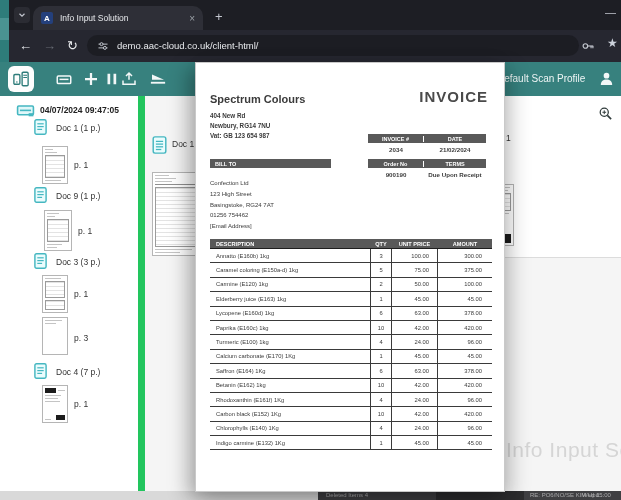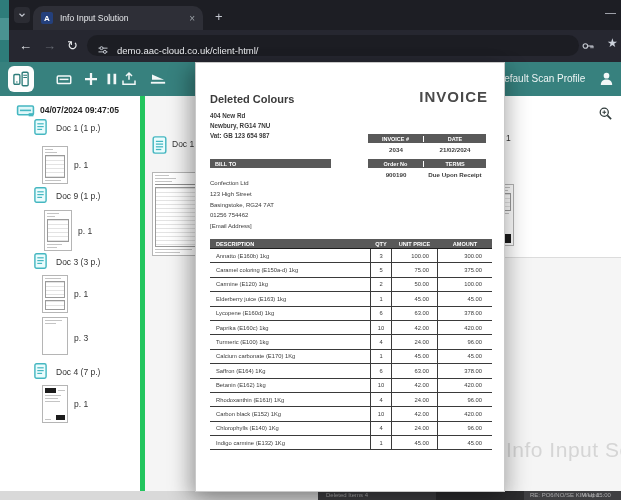--- a/index.html
+++ b/index.html
@@ -11,37 +11,37 @@
   .abs{position:absolute;}
 
   
   #chrome{left:9px;top:0;width:612px;height:62px;background:#1d1e24;}
   #tab{left:24px;top:6px;width:170px;height:24px;background:#2e2f37;border-radius:10px 10px 0 0;display:flex;align-items:center;padding:0 8px;box-sizing:border-box;}
   #tab .fav{width:12px;height:12px;border-radius:2px;background:#24407c;color:#fff;font-size:8px;font-weight:bold;display:flex;align-items:center;justify-content:center;margin-right:7px;flex:0 0 auto;}
   #tab .ttl{color:#e8eaed;font-size:8.5px;white-space:nowrap;overflow:hidden;flex:1;}
   #tab .cls{color:#9aa0a6;font-size:10px;margin-left:6px;flex:0 0 auto;}
   .chrome-btn{color:#c3c7cf;font-size:11px;}
   #urlrow{left:0;top:30px;width:612px;height:32px;background:#262730;}
-  #urlpill{left:78px;top:5px;width:492px;height:21px;background:#1c1d23;border-radius:11px;display:flex;align-items:flex-end;padding:0 10px;box-sizing:border-box;}
+  #urlpill{left:78px;top:5px;width:492px;height:21px;background:#1c1d23;border-radius:11px;display:flex;align-items:center;padding:0 10px;box-sizing:border-box;}
   #urlpill .url{color:#e8eaed;font-size:9.5px;margin-left:8px;white-space:nowrap;}
   .navic{font-size:13px;}
 
   
   #toolbar{left:0;top:62px;width:621px;height:34px;background:#37817e;}
   #logo{left:8px;top:4px;width:26px;height:26px;background:#fdfdfd;border-radius:6px;display:flex;align-items:center;justify-content:center;}
   #profile-label{color:#eef5f5;font-size:10px;white-space:nowrap;}
 
   
   #mainpane{left:145px;top:96px;width:476px;height:395px;background:#f5f5f5;}
   #rightpane-top{left:505px;top:96px;width:116px;height:161px;background:#ffffff;}
   #right-divider{left:505px;top:257px;width:116px;height:1px;background:#dcdcdc;}
   #watermark{left:506px;top:438px;font-size:21px;color:#d5d5d5;white-space:nowrap;letter-spacing:0.5px;}
 
   
-  #sidebar{left:0;top:96px;width:145px;height:395px;background:#ffffff;border-right:5px solid #22c55e;box-sizing:border-box;}
+  #sidebar{left:0;top:96px;width:145px;height:395px;background:#ffffff;border-right:7px solid #22c55e;box-sizing:border-box;}
   .doc-label{font-size:8.5px;color:#333;white-space:nowrap;}
   .page-label{font-size:8.5px;color:#333;}
   .thumb{background:#fff;border:1px solid #b5b5b5;box-sizing:border-box;padding:2px;display:flex;flex-direction:column;gap:2px;}
   .tl{height:1px;background:#c4c4c4;}
   .tl.dk{background:#8f8f8f;}
   .tgrid{border:1px solid #9b9b9b;background:repeating-linear-gradient(to bottom,#e3e3e3 0 1px,#fff 1px 4px);flex:1;}
   .tdark{background:#1c1c1c;}
 
   
   #overlay{left:195px;top:62px;width:310px;height:430px;background:#ffffff;border:1px solid #c9c9c9;box-sizing:border-box;box-shadow:-8px 6px 18px rgba(0,0,0,0.28), 8px 6px 18px rgba(0,0,0,0.18);z-index:30;}
@@ -269,21 +269,21 @@
     <div style="flex:1;"></div>
     <div style="display:flex;justify-content:space-between;align-items:flex-end;">
         <div class="tl" style="width:6px;"></div>
         <div class="tdark" style="height:5px;width:9px;"></div>
       </div>
   </div>
   <div class="abs page-label" style="left:74px;top:303px;">p. 1</div>
 </div>
 
 <div id="overlay" class="abs">
-  <div class="abs inv-txt" style="left:14px;top:30px;font-size:11px;font-weight:bold;">Deleted Colours</div>
+  <div class="abs inv-txt" style="left:14px;top:30px;font-size:11px;font-weight:bold;">Spectrum Colours</div>
   <div class="abs inv-txt" style="left:14px;top:49px;font-size:6.3px;font-weight:bold;">404 New Rd</div>
   <div class="abs inv-txt" style="left:14px;top:59px;font-size:6.3px;font-weight:bold;">Newbury, RG14 7NU</div>
   <div class="abs inv-txt" style="left:14px;top:69px;font-size:6.3px;font-weight:bold;">Vat: GB 123 654 987</div>
 
   <div class="abs" style="right:16px;top:25px;font-size:15px;font-weight:600;color:#4a4a4a;letter-spacing:1px;">INVOICE</div>
 
   <div class="abs cellbar gbar" style="left:172px;top:71px;width:118px;height:9px;">
     <div style="width:56px;border-right:1px solid #fff;">INVOICE #</div>
     <div style="width:62px;">DATE</div>
   </div>

